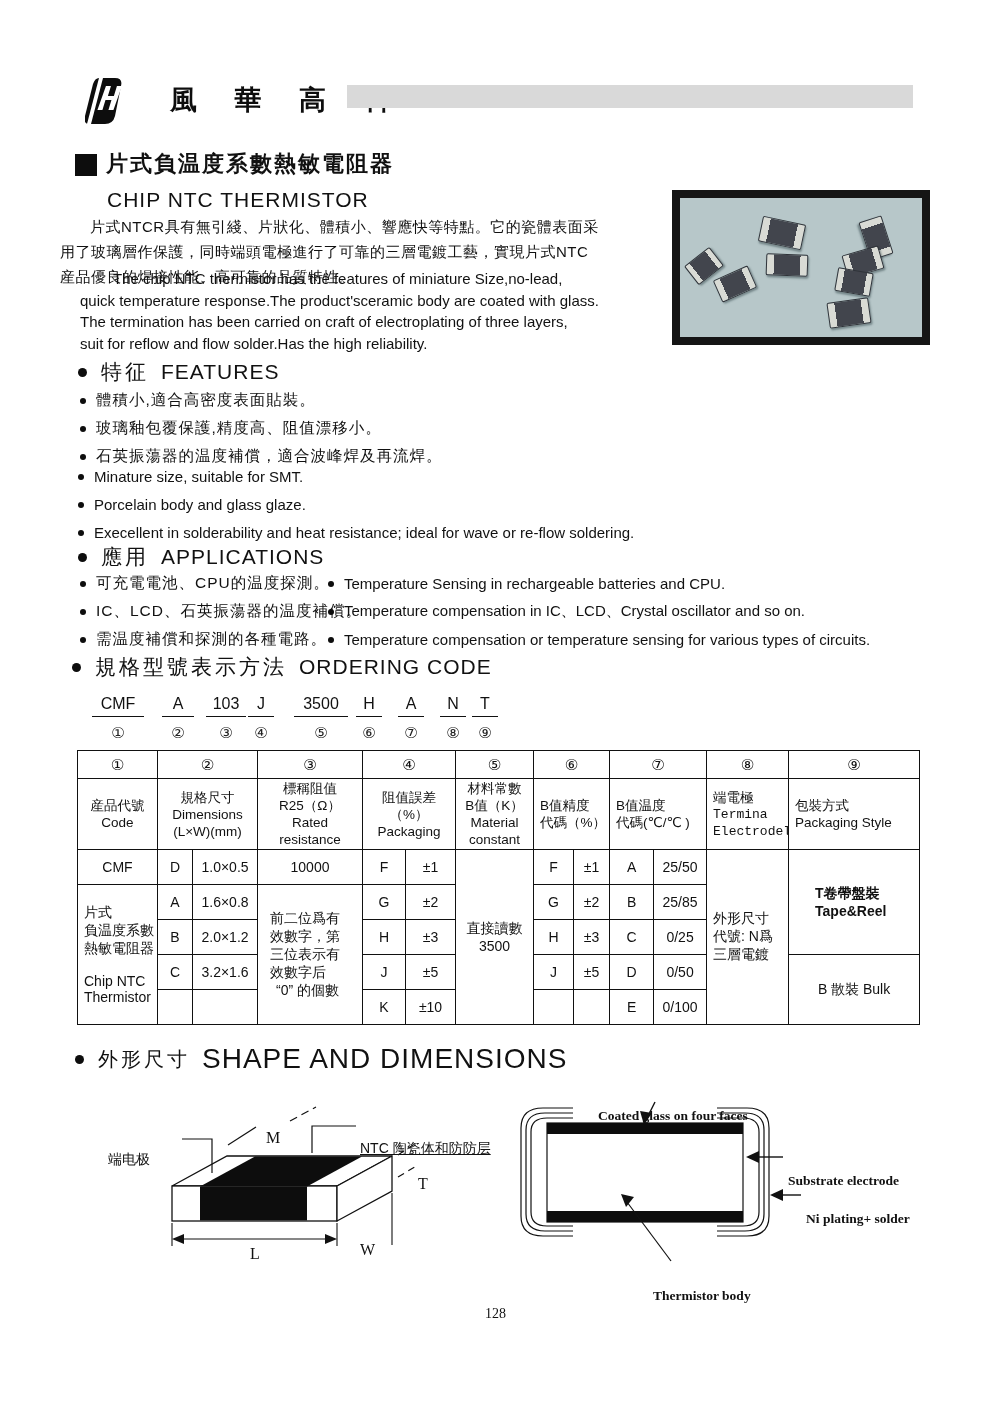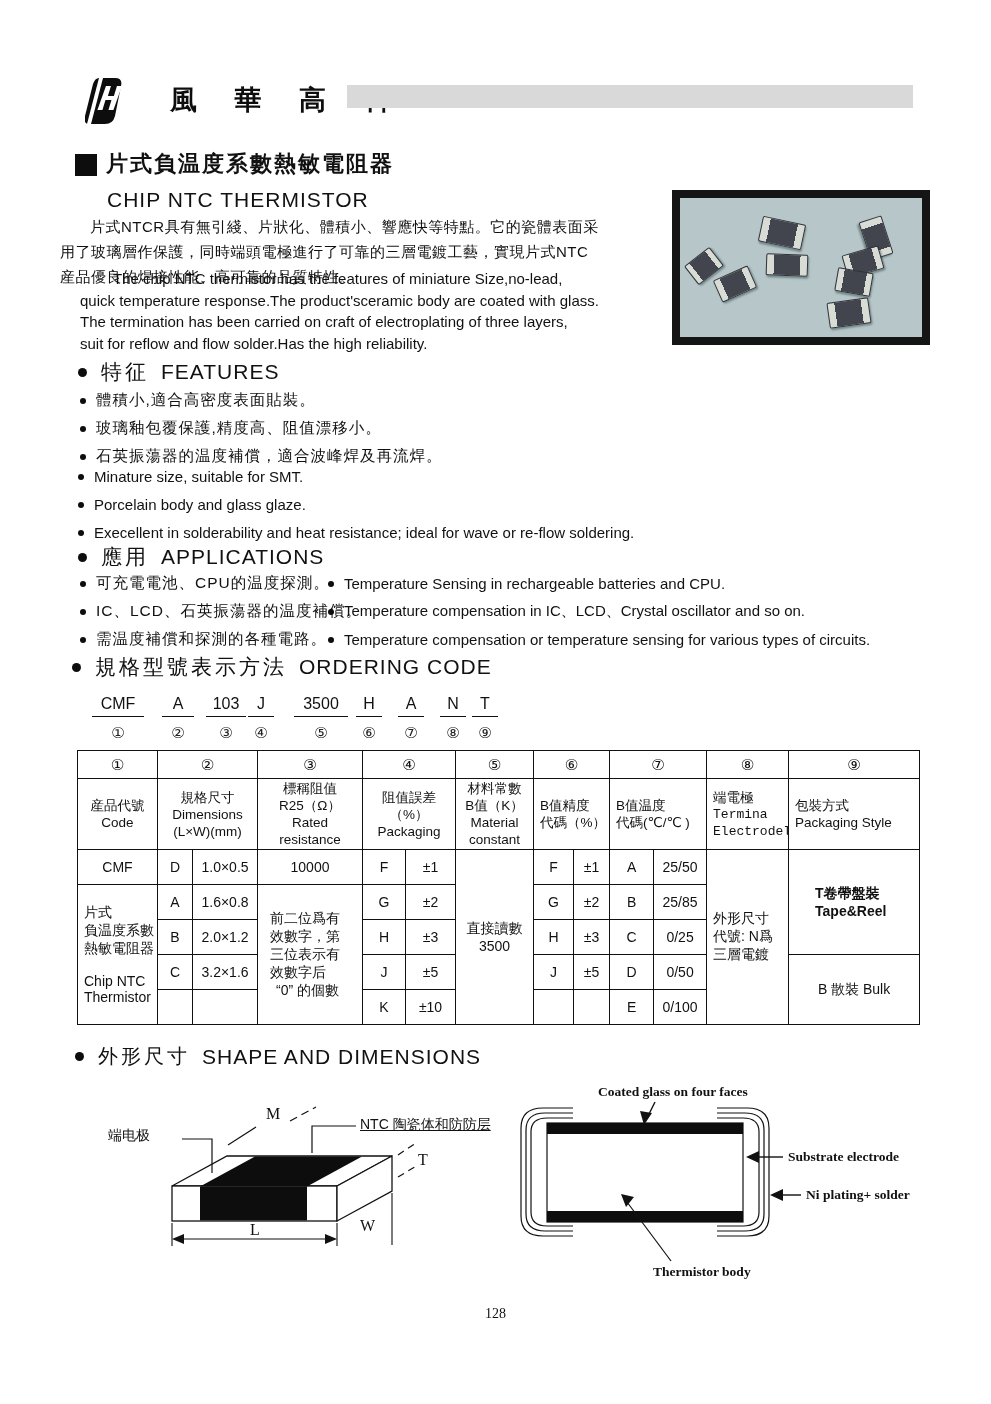--- a/index.html
+++ b/index.html
@@ -52,21 +52,21 @@
   .cn { font-size:15px; }
   .bd { font-size:14px; }
   .left-al { text-align:left !important; padding-left:6px !important; }
   .mono { font-family:"Liberation Mono","DejaVu Sans Mono",monospace; font-size:13px; }
   .row-h { height:35px; }
   .hd-row1 { height:28px; }
   .hd-row2 { height:67px; }
 
   
   .diagram { position:absolute; }
-  .dlabel { position:absolute; white-space:nowrap; }
+  .dlabel { position:absolute; white-space:nowrap;margin-top:24px; }
   .sans13 { font-size:14px; }
   .serif15 { font-family:"Liberation Serif","DejaVu Serif",serif; font-size:16px; }
   .bserif { font-family:"Liberation Serif","DejaVu Serif",serif; font-weight:bold; font-size:13.5px; }
 
   .page-num { position:absolute; left:0; top:1306px; width:100%; text-align:center;
               font-family:"Liberation Serif","DejaVu Serif",serif; font-size:14px; }
   svg { position:absolute; left:0; top:0; }
 </style>
 </head>
 <body>
@@ -341,21 +341,21 @@
       <td class="bd"></td>
       <td class="bd">E</td>
       <td class="bd">0/100</td>
     </tr>
   </tbody>
     </table>
 
   <div class="sec-head" style="left:75px;top:1043px;">
     <span class="dot"></span>
     <span class="sec-zh" style="font-size:20px;">外形尺寸</span>
-    <span class="sec-en" style="font-size:21px;">SHAPE AND DIMENSIONS</span>
+    <span class="sec-en" style="font-size:28px;">SHAPE AND DIMENSIONS</span>
   </div>
 
   <div class="diagram" style="left:100px;top:1093px;width:420px;height:175px;">
     <svg width="420" height="175" viewBox="0 0 420 175">
       <polygon points="72,93 237,93 292,63 127,63" fill="#fff" stroke="#111" stroke-width="1.3"></polygon>
       <rect x="72" y="93" width="165" height="35" fill="#fff" stroke="#111" stroke-width="1.3"></rect>
       <polygon points="237,93 292,63 292,98 237,128" fill="#fff" stroke="#111" stroke-width="1.3"></polygon>
       <polygon points="100,93.6 207,93.6 262,63.6 155,63.6" fill="#0d0d0d"></polygon>
       <rect x="100" y="93.6" width="107" height="33.8" fill="#0d0d0d"></rect>
       <polyline points="82,46 112,46 112,80" fill="none" stroke="#111" stroke-width="1.2"></polyline>

